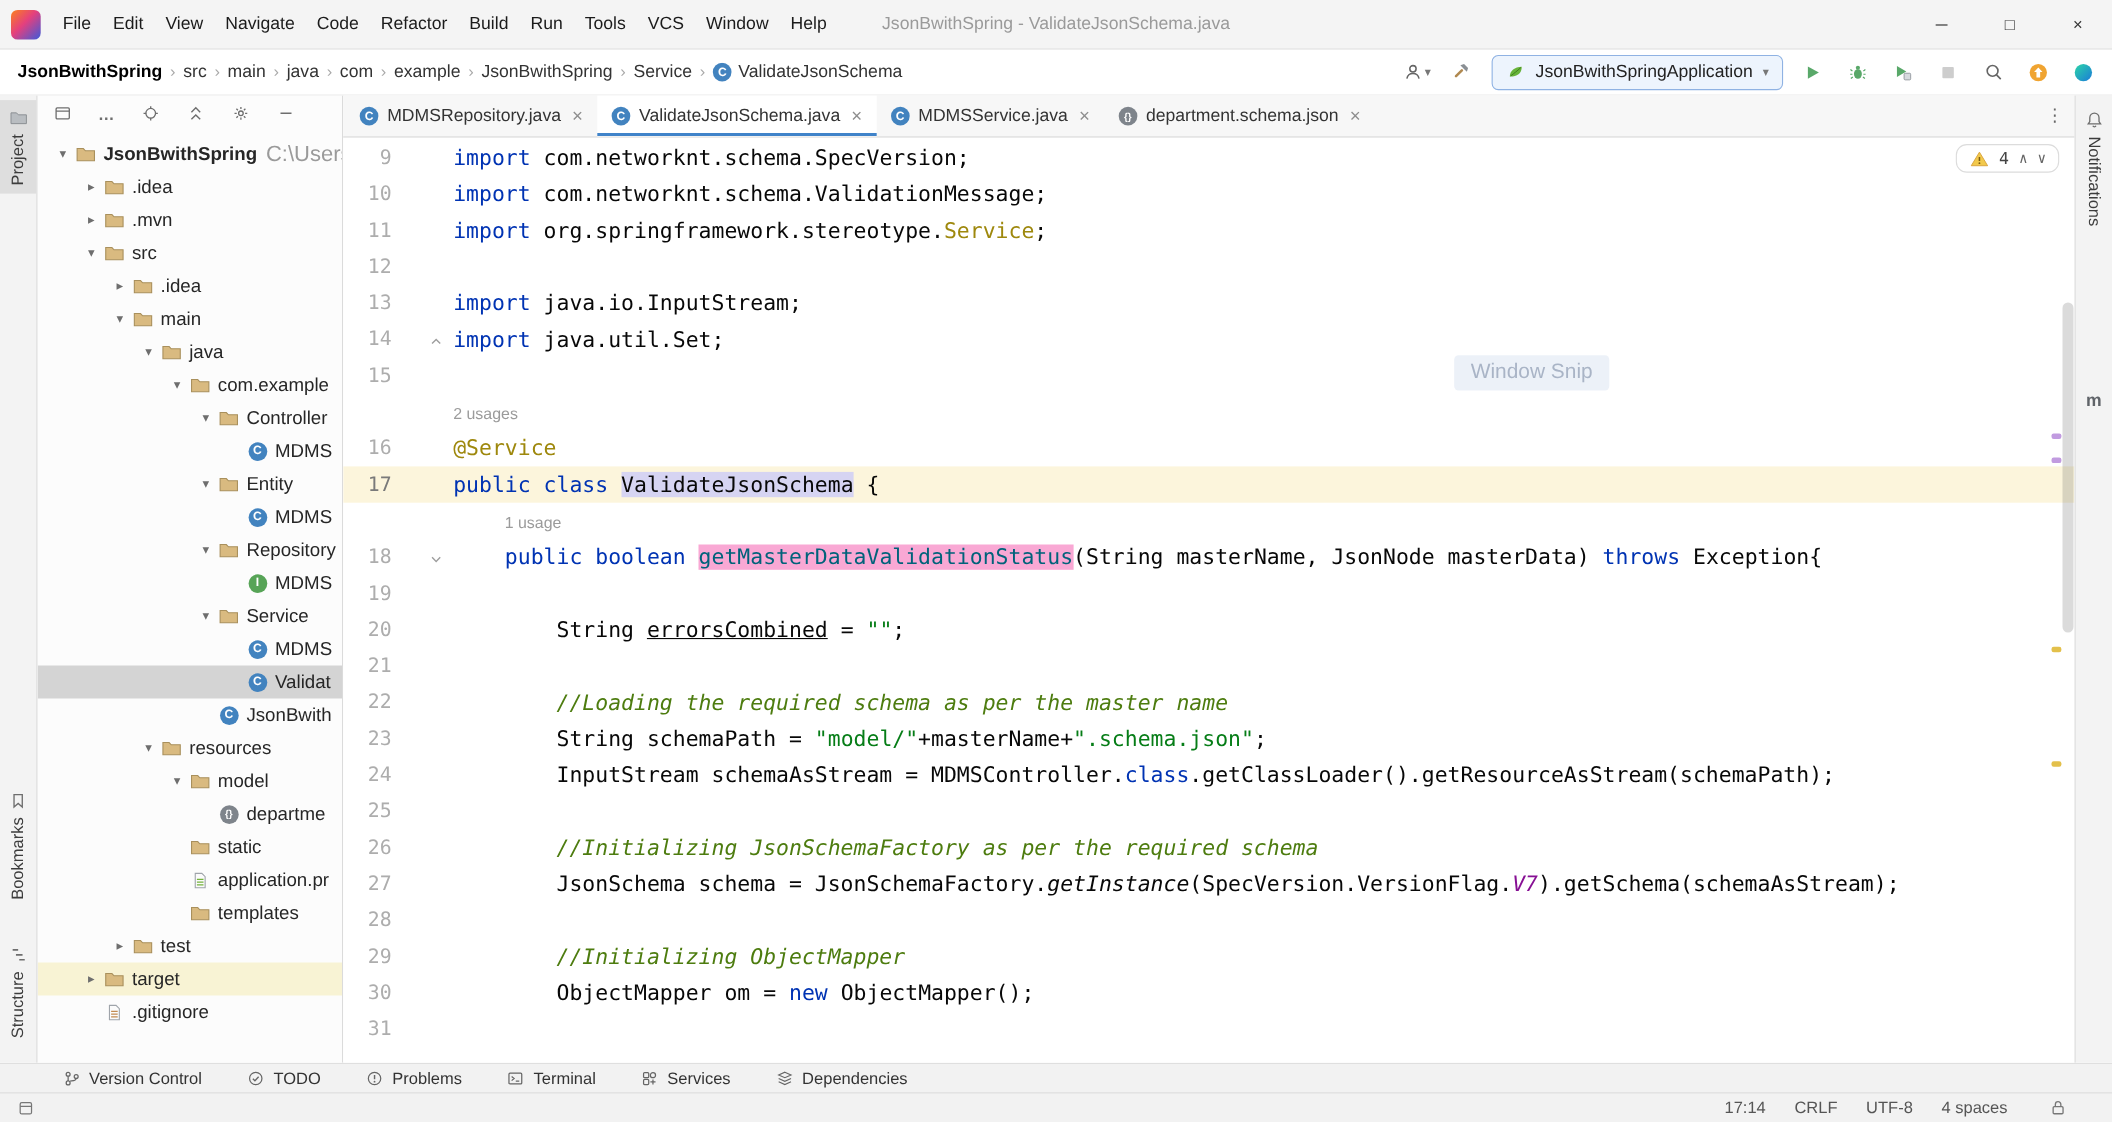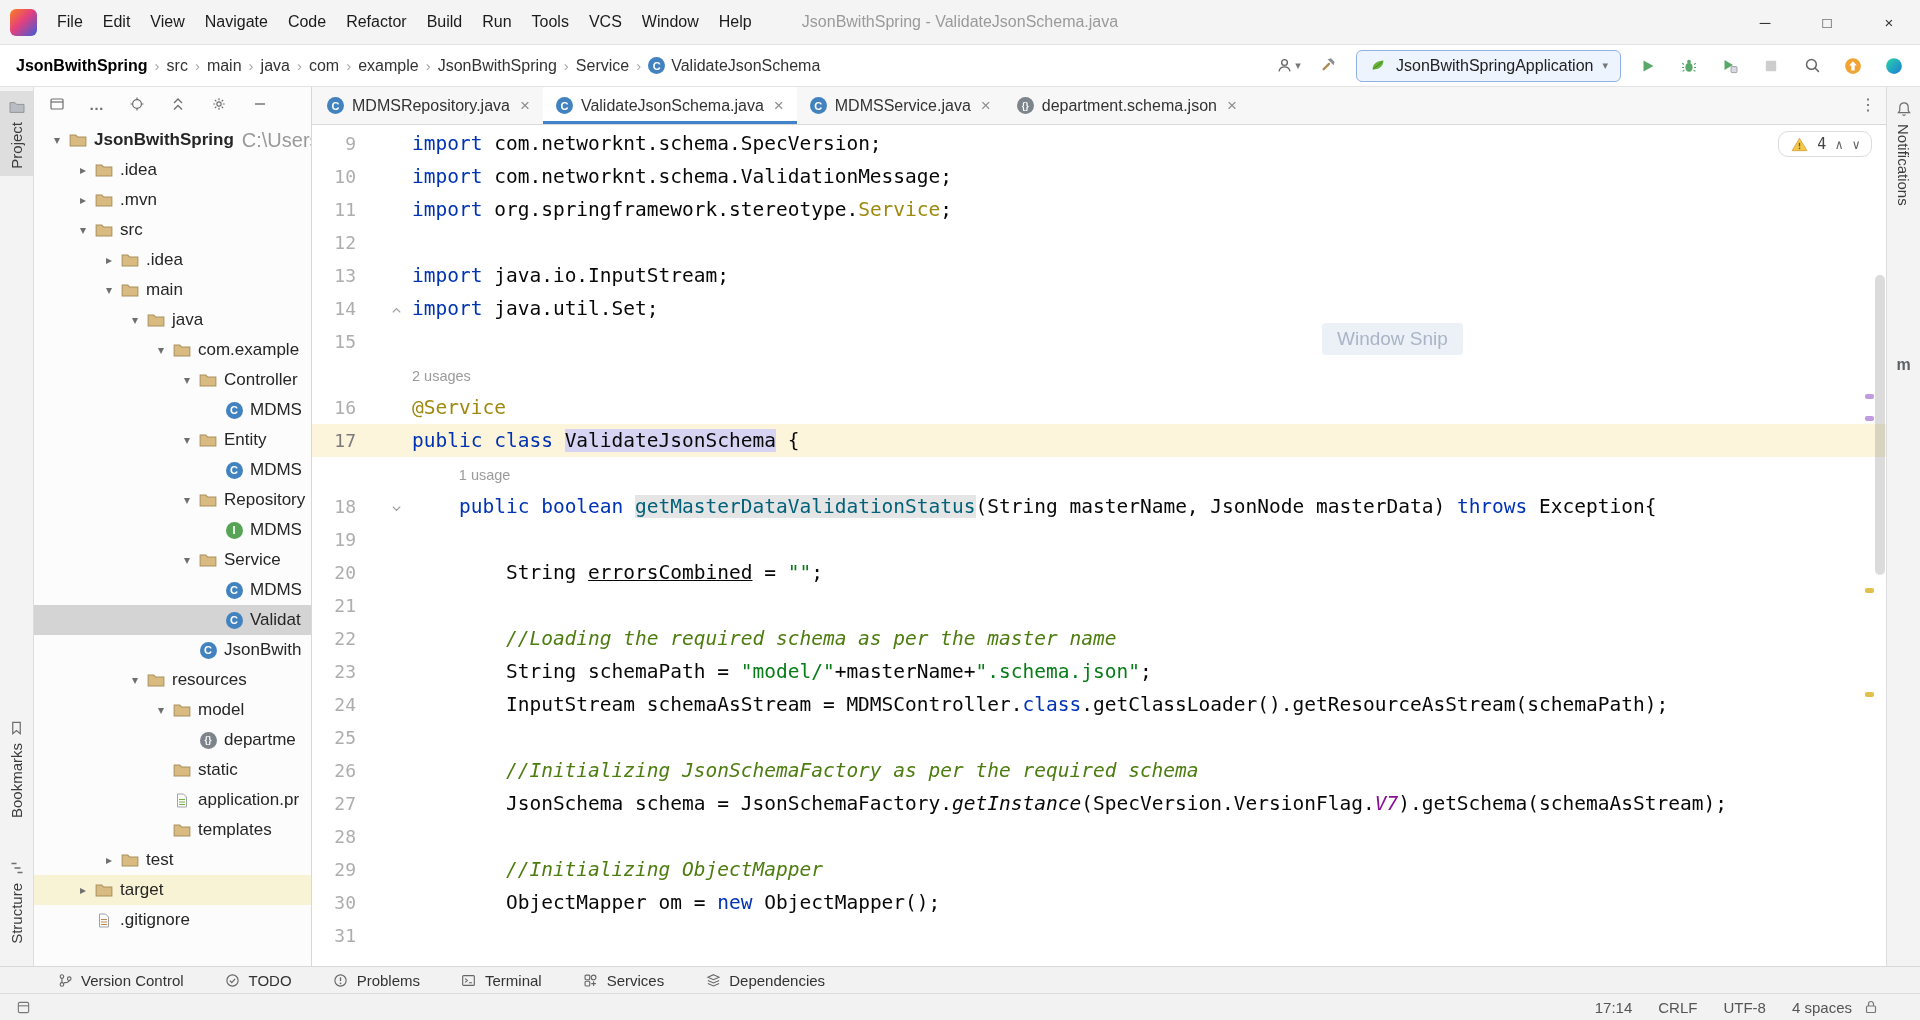--- a/index.html
+++ b/index.html
@@ -69,33 +69,33 @@
   .code{white-space:pre;color:#080808}
   .inlay-text{color:#9B9B9B;font-size:14.5px;font-family:"Liberation Sans",sans-serif}
   .tok-k{color:#0033B3}
   .tok-s{color:#067D17}
   .tok-c{color:#4d7c0f;font-style:italic}
   .tok-ann{color:#9E880D}
   .tok-sf{color:#871094;font-style:italic}
   .tok-it{font-style:italic}
   .tok-u{text-decoration:underline}
   .tok-idhl{background:#D6D4F2}
-  .tok-mhl{color:#00627A;background:#e5e5e5}
+  .tok-mhl{color:#00627A;background:#f9a8d4}
 
   .inspections{position:absolute;top:6px;right:14px;display:flex;align-items:center;gap:9px;background:#fff;border:1px solid #DCDCDC;border-radius:10px;padding:3px 11px;font-size:15px;color:#444;z-index:6}
   .insp-arrow{color:#666;font-size:13px}
   .ghost{position:absolute;left:1010px;top:198px;background:rgba(213,224,240,.45);color:#A9B4C6;font-size:19px;font-family:"Liberation Sans",sans-serif;padding:5px 15px;border-radius:4px;z-index:4}
   .vscroll{position:absolute;right:1px;top:150px;width:10px;height:300px;background:rgba(90,90,90,.22);border-radius:5px;z-index:5}
   .mark{position:absolute;right:12px;width:9px;height:5px;border-radius:2px;z-index:5}
 
   
   .toolrow{height:27px;background:#F2F2F2;border-top:1px solid #D8D8D8;display:flex;align-items:center;gap:40px;padding-left:56px;font-size:15px;color:#333}
   .tool-item{display:inline-flex;align-items:center;gap:7px;white-space:nowrap}
   .statusbar{height:27px;background:#F2F2F2;border-top:1px solid #DCDCDC;display:flex;align-items:center;padding:0 14px;font-size:15px;color:#555}
-  .status-right{margin-left:auto;display:flex;align-items:center;gap:10px;margin-right:26px}
+  .status-right{margin-left:auto;display:flex;align-items:center;gap:37px;margin-right:26px}
   .status-item{white-space:nowrap}
 
   .icon{display:inline-flex;align-items:center;justify-content:center;width:18px;height:18px;flex:none}
   .icon svg{display:block}
   .badge{width:17px;height:17px;border-radius:50%;color:#fff;font:bold 11px "Liberation Sans",sans-serif;display:inline-flex;align-items:center;justify-content:center}
 </style>
 </head>
 <body>
 
 <div class="titlebar">

